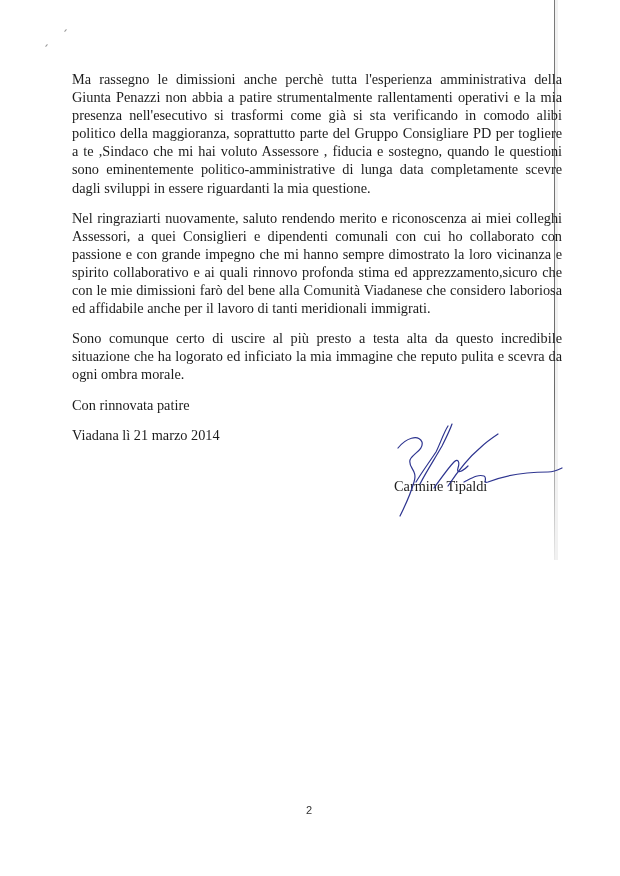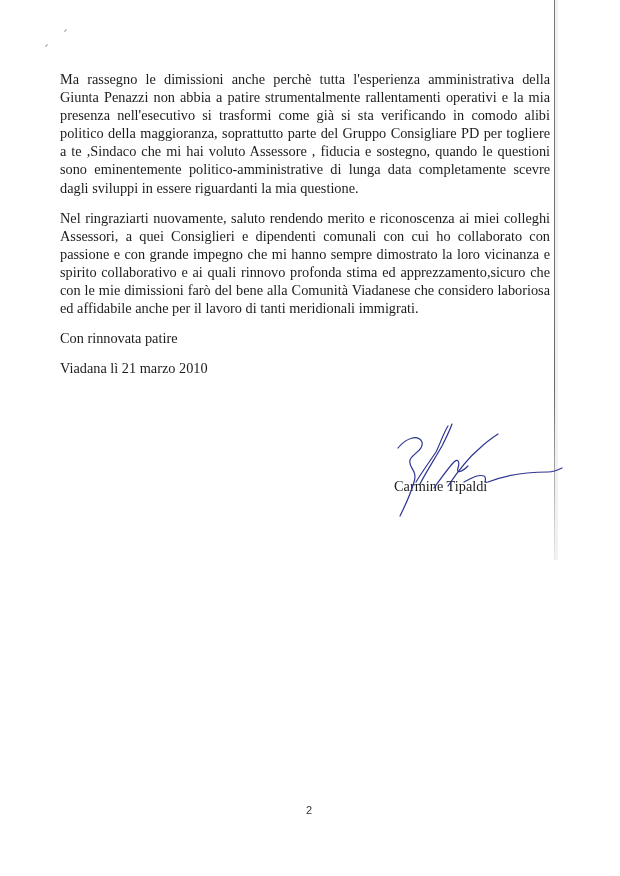--- a/index.html
+++ b/index.html
@@ -10,21 +10,21 @@
   .fold-line {
     position: absolute; left: 554px; top: 0; width: 1px; height: 560px;
     background: linear-gradient(#7a7a7a, #6a6a6a 70%, rgba(120,120,120,0.15));
   }
   .fold-shadow {
     position: absolute; left: 555px; top: 0; width: 3px; height: 560px;
     background: rgba(200,200,200,0.25);
   }
   .scan-mark { position: absolute; width: 3px; height: 1px; background: #999; transform: rotate(-50deg); }
   .letter {
-    position: absolute; left: 60px; top: 70px; width: 490px;
+    position: absolute; left: 72px; top: 70px; width: 490px;
     font-size: 14.3px; line-height: 18.1px;
   }
   .letter p { margin: 0 0 12px 0; text-align: justify; }
   .closing { margin-top: 0; }
   .date { margin-top: 18px; }
   .signature {
     position: absolute; left: 378px; top: 412px; width: 200px; height: 110px;
   }
   .signature svg { position: absolute; left: 0; top: 0; }
   .sig-name {
@@ -39,22 +39,23 @@
 <body>
 
 <div class="fold-shadow"></div>
 <div class="fold-line"></div>
 <div class="scan-mark" style="left:64px; top:30px;"></div>
 <div class="scan-mark" style="left:45px; top:45px;"></div>
 
 <div class="letter">
   <p>Ma rassegno le dimissioni anche perchè tutta l'esperienza amministrativa della Giunta Penazzi non abbia a patire strumentalmente rallentamenti operativi e la mia presenza nell'esecutivo si trasformi come già si sta verificando in comodo alibi politico della maggioranza, soprattutto  parte del Gruppo Consigliare PD per togliere a te ,Sindaco che mi hai voluto Assessore , fiducia e sostegno, quando le questioni sono eminentemente politico-amministrative di lunga data completamente scevre dagli sviluppi in essere riguardanti la mia questione.</p>
   <p>Nel ringraziarti nuovamente, saluto rendendo merito e riconoscenza ai miei colleghi Assessori,  a quei Consiglieri e dipendenti comunali con cui ho collaborato  con passione e con grande impegno  che mi hanno  sempre dimostrato  la loro vicinanza e spirito collaborativo e ai quali  rinnovo profonda stima ed apprezzamento,sicuro che con le mie dimissioni  farò del bene alla Comunità Viadanese che considero laboriosa ed affidabile anche per il lavoro di tanti  meridionali immigrati.</p>
+  <p>Sono  comunque certo di uscire  al più presto a testa alta da questo incredibile situazione che ha logorato ed inficiato la mia immagine che reputo pulita e scevra da ogni ombra morale.</p>
   <p class="closing">Con rinnovata patire</p>
-  <p class="date">Viadana lì 21 marzo 2010</p>
+  <p class="date">Viadana lì 21 marzo 2014</p>
 </div>
 
 <div class="signature">
   <span class="sig-name">Carmine Tipaldi</span>
   <svg width="200" height="110" viewBox="0 0 200 110">
     <g fill="none" stroke="#2e3590" stroke-width="1.2" stroke-linecap="round" stroke-linejoin="round">
       <path d="M20,36 C28,26 40,22 44,30 C46,38 34,42 32,48 C30,56 40,58 36,70 C32,84 26,96 22,104"></path>
       <path d="M38,70 C44,60 50,52 58,40 C62,32 66,20 70,14"></path>
       <path d="M42,72 C48,60 56,48 64,34 C68,26 72,18 74,12"></path>
       <path d="M56,76 C62,68 70,56 76,50 C80,46 82,50 80,56 C78,62 84,60 90,54"></path>

